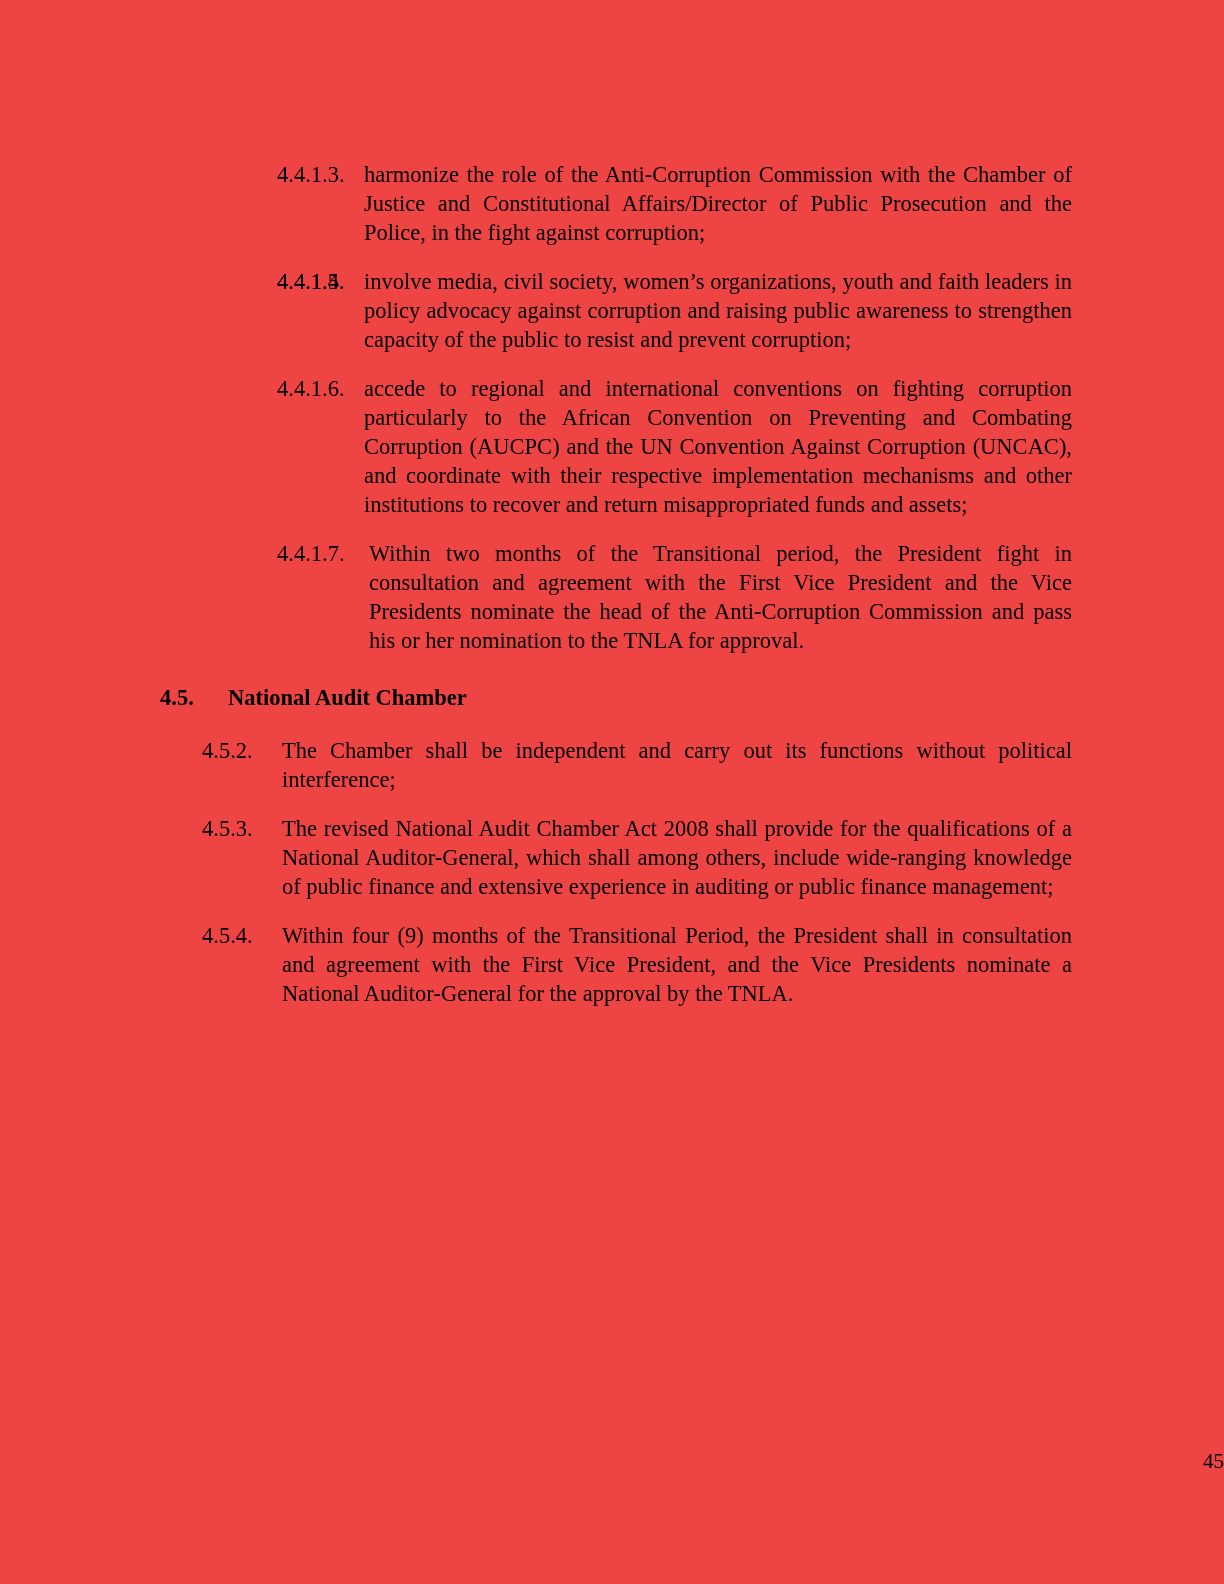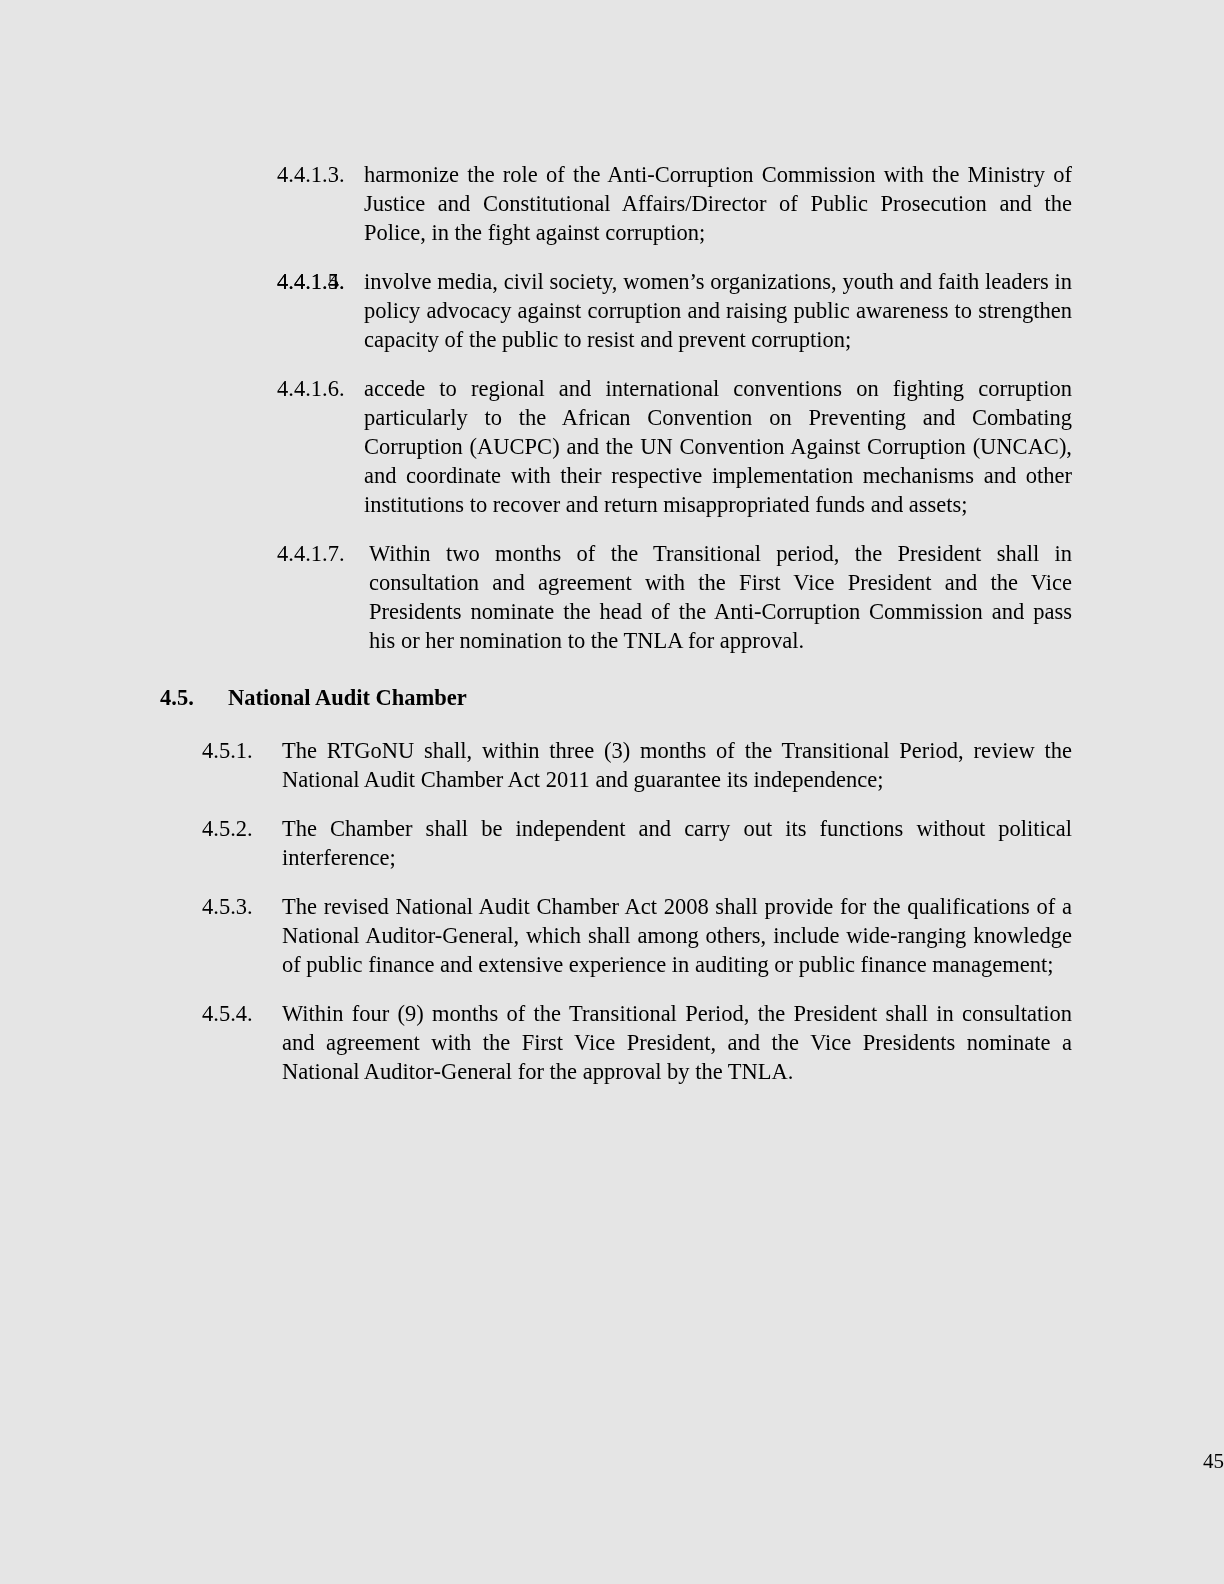--- a/index.html
+++ b/index.html
@@ -15,21 +15,21 @@
     color: #000000;
     -webkit-font-smoothing: antialiased;
   }
 
   .page {
     position: absolute;
     top: 0;
     left: 0;
     width: 1224px;
     height: 1584px;
-    background: #e5e5e5;
+    background: #ef4444;
     overflow: hidden;
   }
 
   .content {
     position: absolute;
     left: 0;
     top: 0;
     width: 1224px;
   }
 
@@ -119,42 +119,38 @@
 </style>
 </head>
 <body>
 
 <div class="page">
   <div class="content">
     <div class="spacer-top"></div>
     <div id="blocks">
         <div class="clause-deep">
           <span class="num">4.4.1.3.</span>
-          <span class="body">harmonize the role of the Anti-Corruption Commission with the Ministry of Justice and Constitutional Affairs/Director of Public Prosecution and the Police, in the fight against corruption;</span>
+          <span class="body">harmonize the role of the Anti-Corruption Commission with the Chamber of Justice and Constitutional Affairs/Director of Public Prosecution and the Police, in the fight against corruption;</span>
         </div>
         <div class="clause-deep">
           <span class="num">4.4.1.4.</span>
         </div>
         <div class="clause-deep">
           <span class="num">4.4.1.5.</span>
           <span class="body">involve media, civil society, women’s organizations, youth and faith leaders in policy advocacy against corruption and raising public awareness to strengthen capacity of the public to resist and prevent corruption;</span>
         </div>
         <div class="clause-deep">
           <span class="num">4.4.1.6.</span>
           <span class="body">accede to regional and international conventions on fighting corruption particularly to the African Convention on Preventing and Combating Corruption (AUCPC) and the UN Convention Against Corruption (UNCAC), and coordinate with their respective implementation mechanisms and other institutions to recover and return misappropriated funds and assets;</span>
         </div>
         <div class="clause-deep wide-gap">
           <span class="num">4.4.1.7.</span>
-          <span class="body">Within two months of the Transitional period, the President shall in consultation and agreement with the First Vice President and the Vice Presidents nominate the head of the Anti-Corruption Commission and pass his or her nomination to the TNLA for approval.</span>
+          <span class="body">Within two months of the Transitional period, the President fight in consultation and agreement with the First Vice President and the Vice Presidents nominate the head of the Anti-Corruption Commission and pass his or her nomination to the TNLA for approval.</span>
         </div>
         <div class="section-heading"><span class="num">4.5.</span><span class="body">National Audit Chamber</span></div>
-        <div class="clause-mid">
-          <span class="num">4.5.1.</span>
-          <span class="body">The RTGoNU shall, within three (3) months of the Transitional Period, review the National Audit Chamber Act 2011 and guarantee its independence;</span>
-        </div>
         <div class="clause-mid">
           <span class="num">4.5.2.</span>
           <span class="body">The Chamber shall be independent and carry out its functions without political interference;</span>
         </div>
         <div class="clause-mid">
           <span class="num">4.5.3.</span>
           <span class="body">The revised National Audit Chamber Act 2008 shall provide for the qualifications of a National Auditor-General, which shall among others, include wide-ranging knowledge of public finance and extensive experience in auditing or public finance management;</span>
         </div>
         <div class="clause-mid">
           <span class="num">4.5.4.</span>

